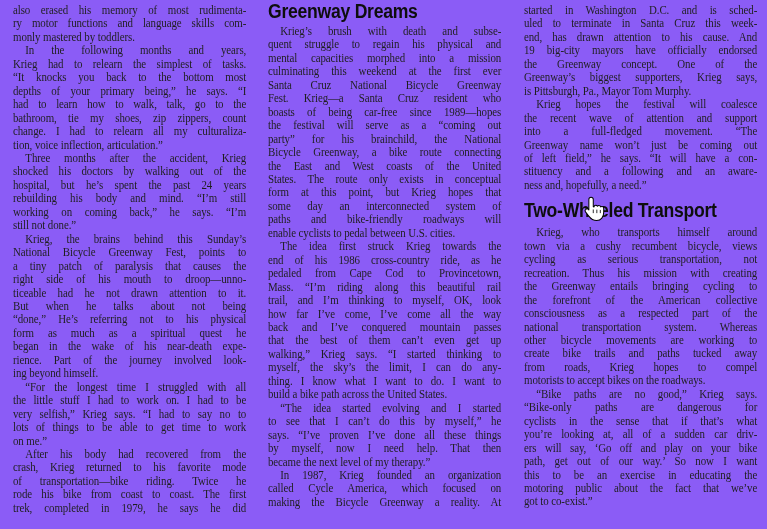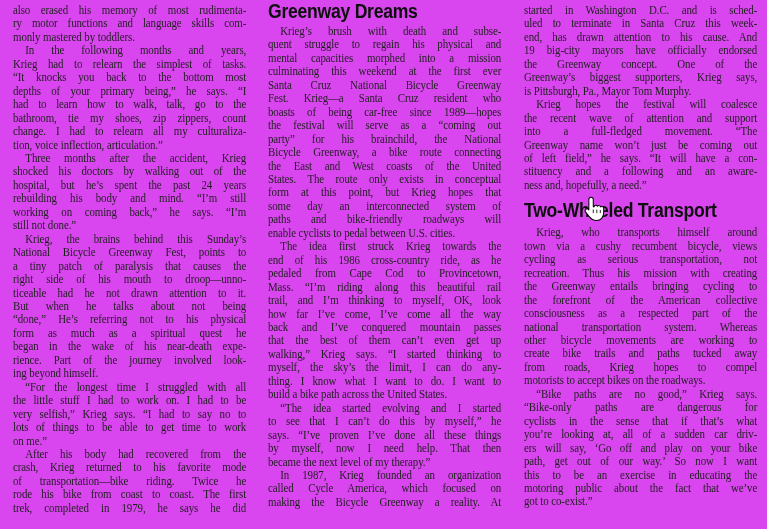--- a/index.html
+++ b/index.html
@@ -1,20 +1,20 @@
 <!DOCTYPE html>
 <html><head>
 <meta charset="utf-8">
 <style>
   html, body { margin: 0; padding: 0; background: #888; }
   .page {
     position: relative;
     width: 767px;
     height: 529px;
-    background: #d946ef;
+    background: #8b5cf6;
     overflow: hidden;
     font-family: "Liberation Serif", "DejaVu Serif", serif;
     color: #1f1f1f;
   }
   .col {
     position: absolute;
     width: 265px;
     transform: scaleX(0.88);
     transform-origin: 0 0;
   }

